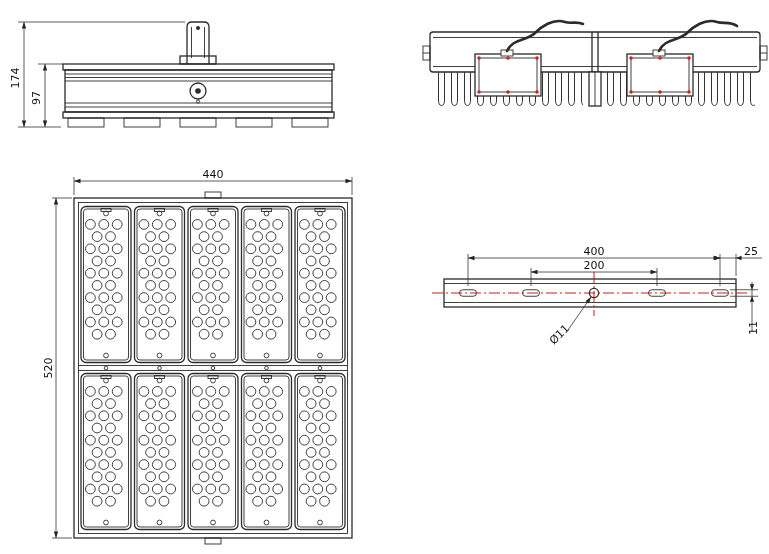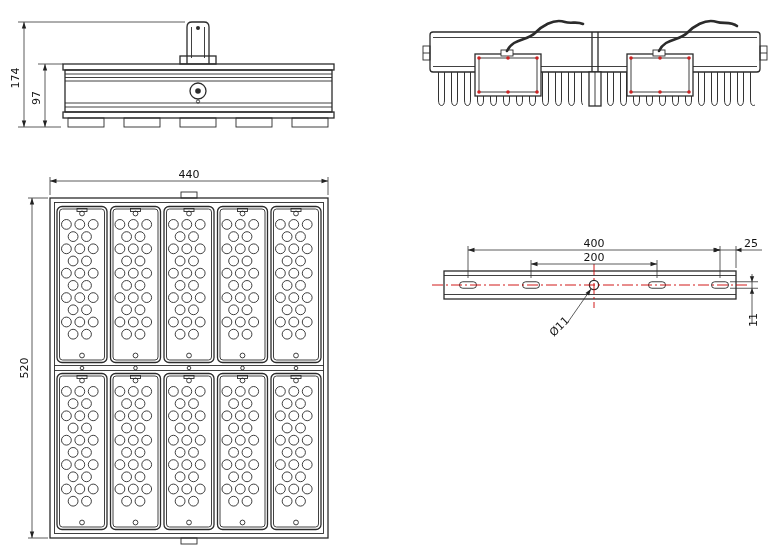--- a/index.html
+++ b/index.html
@@ -135,21 +135,21 @@
         <circle class="reddot" cx="276" cy="48" r="1.8"></circle>
       <circle class="reddot" cx="218" cy="82" r="1.8"></circle>
         <circle class="reddot" cx="276" cy="82" r="1.8"></circle>
       <circle class="reddot" cx="247" cy="48" r="1.8"></circle>
         <circle class="reddot" cx="247" cy="82" r="1.8"></circle>
     </g>
     <path class="wire" d="M246,41 C252,28 266,31 274,23 C280,17 292,8 304,12 C310,14 318,11 324,16"></path>
   </svg>
 </div>
 
-<div class="view" style="left:16px;top:163px;width:345px;height:390px">
+<div class="view" style="left:40px;top:163px;width:345px;height:390px">
   <svg width="345" height="390" viewBox="0 0 345 390">
     <defs>
       <marker id="aB" viewBox="0 0 10 10" refX="9.5" refY="5" markerWidth="9" markerHeight="9" orient="auto-start-reverse">
         <path d="M0.5,2 L9.5,5 L0.5,8 Z" fill="#222"></path>
       </marker>
     </defs>
 
     <g>
       <line class="dim" x1="34" y1="32" x2="34" y2="14"></line>
       <line class="dim" x1="312" y1="32" x2="312" y2="14"></line>
@@ -501,21 +501,21 @@
           <circle cx="264.4" cy="326.0" r="4.9" class="ln thin"></circle>
           <circle cx="277.8" cy="326.0" r="4.9" class="ln thin"></circle>
           <circle cx="291.2" cy="326.0" r="4.9" class="ln thin"></circle>
           <circle cx="271.1" cy="338.2" r="4.9" class="ln thin"></circle>
           <circle cx="284.5" cy="338.2" r="4.9" class="ln thin"></circle>
         </g>
       </g>
   </svg>
 </div>
 
-<div class="view" style="left:418px;top:228px;width:351px;height:118px">
+<div class="view" style="left:418px;top:236px;width:351px;height:118px">
   <svg width="351" height="118" viewBox="0 0 351 118">
     <defs>
       <marker id="aK" viewBox="0 0 10 10" refX="9.5" refY="5" markerWidth="9" markerHeight="9" orient="auto-start-reverse">
         <path d="M0.5,2 L9.5,5 L0.5,8 Z" fill="#222"></path>
       </marker>
     </defs>
 
     <g>
       <rect class="ln" x="26" y="43" width="292" height="28"></rect>
       <line class="ln thin" x1="26" y1="47.5" x2="318" y2="47.5"></line>

